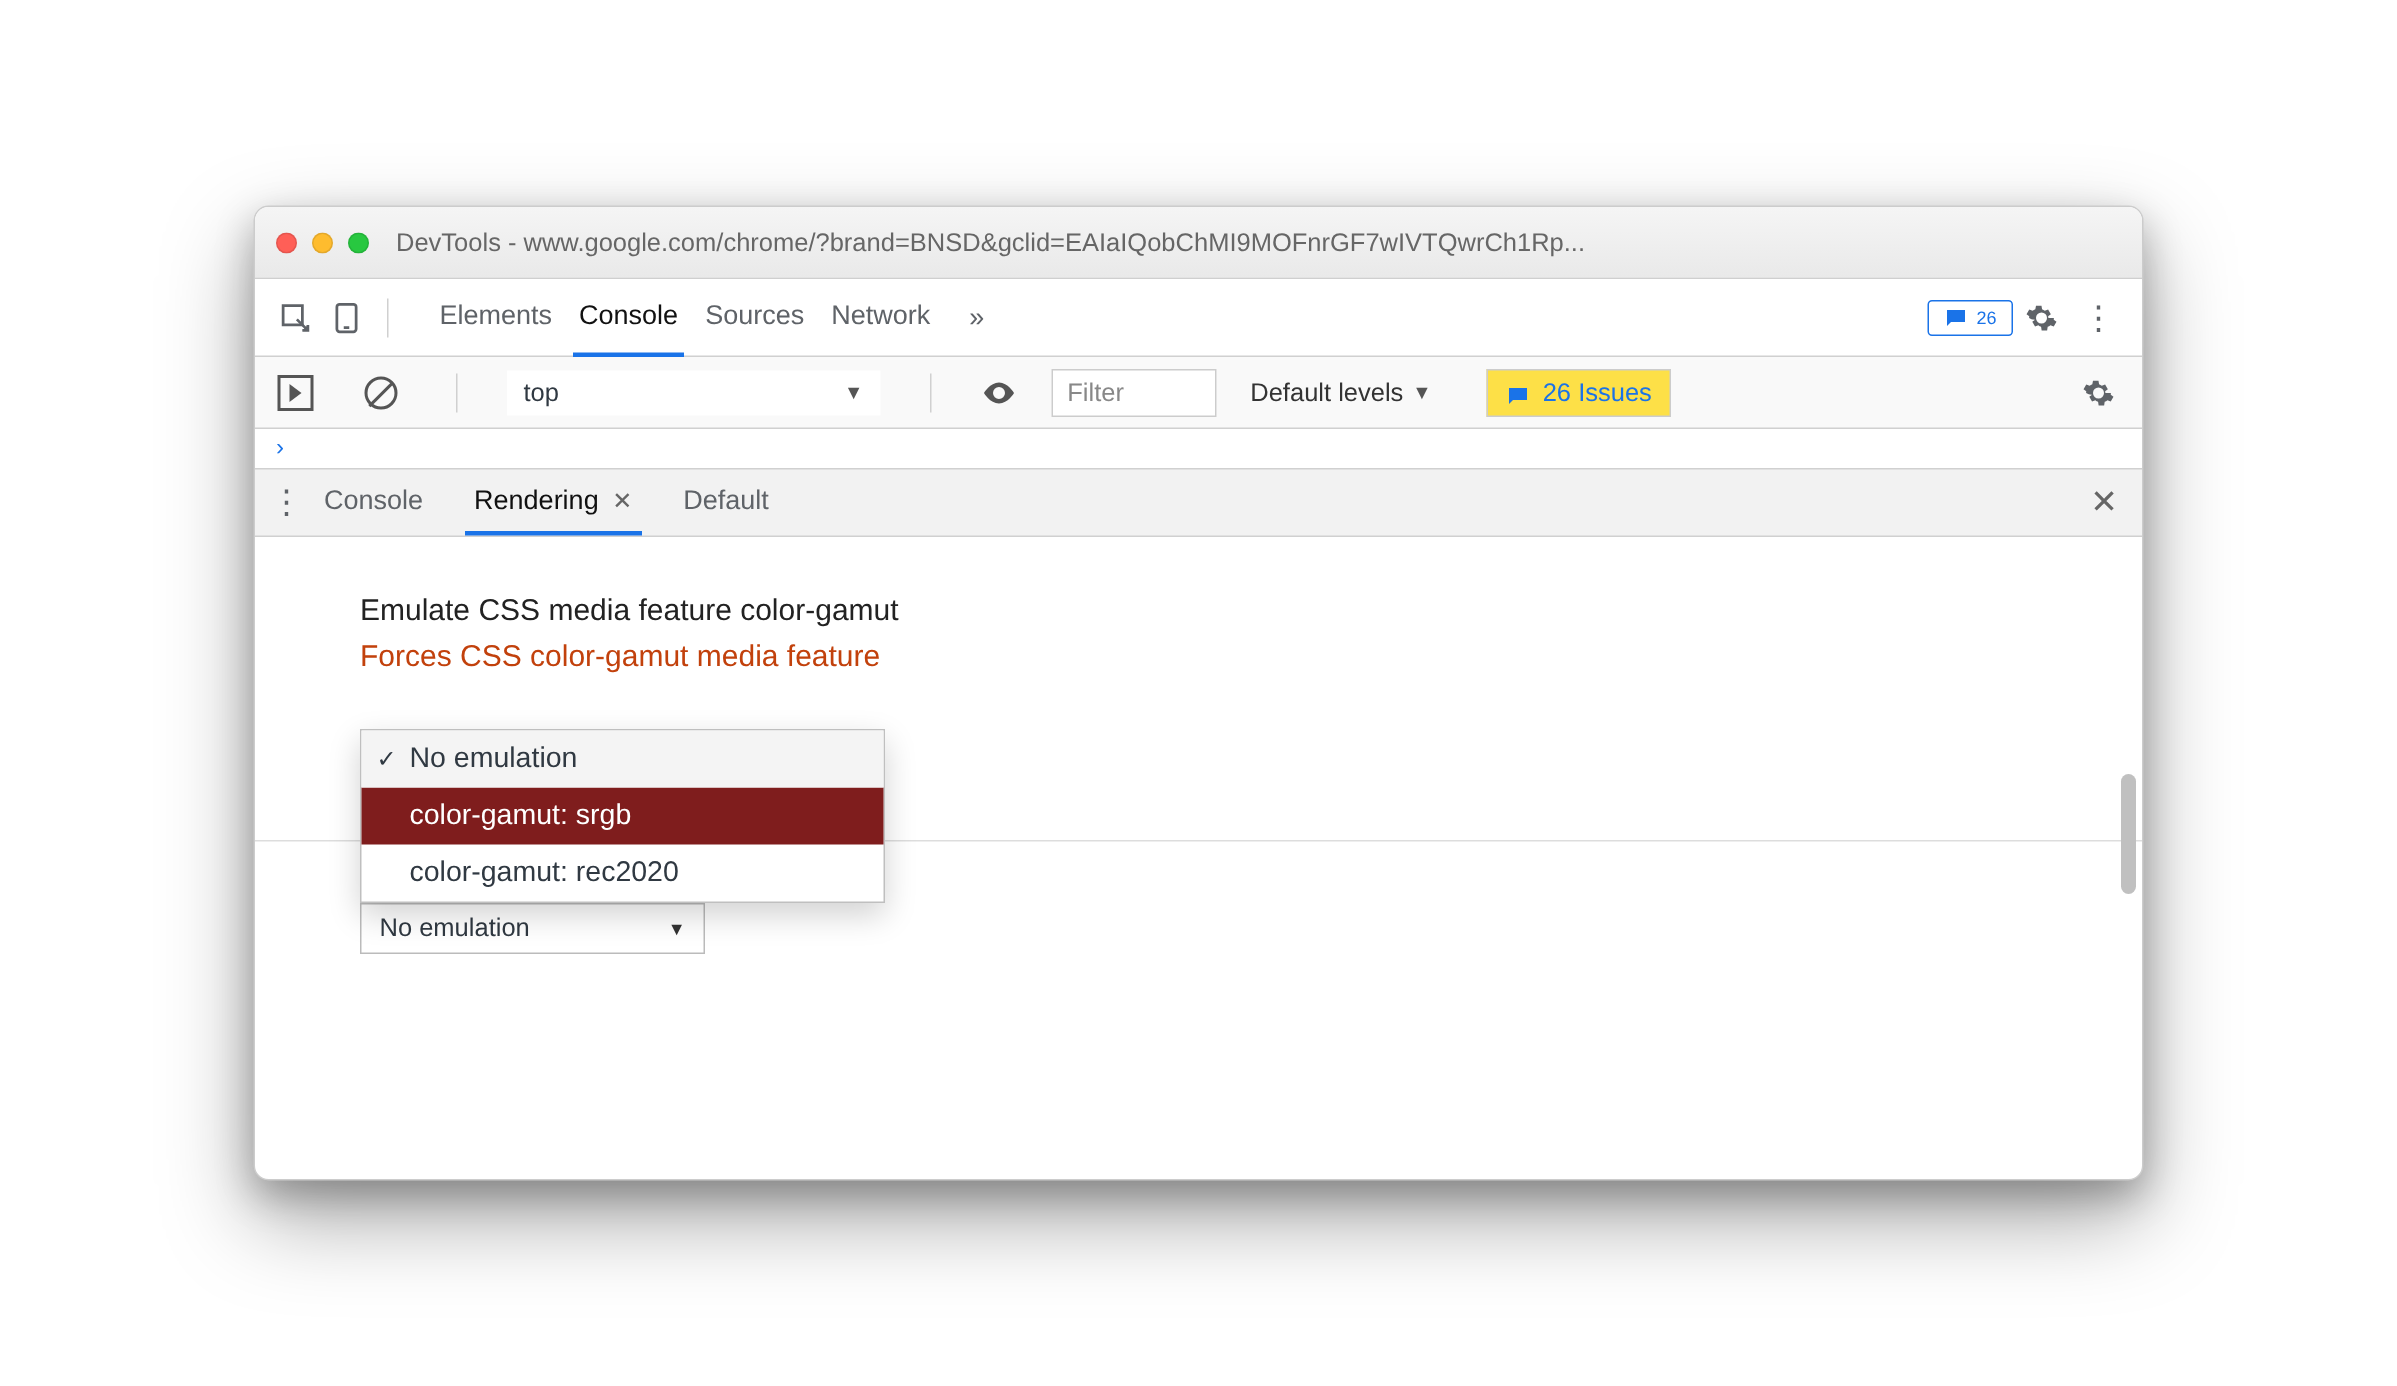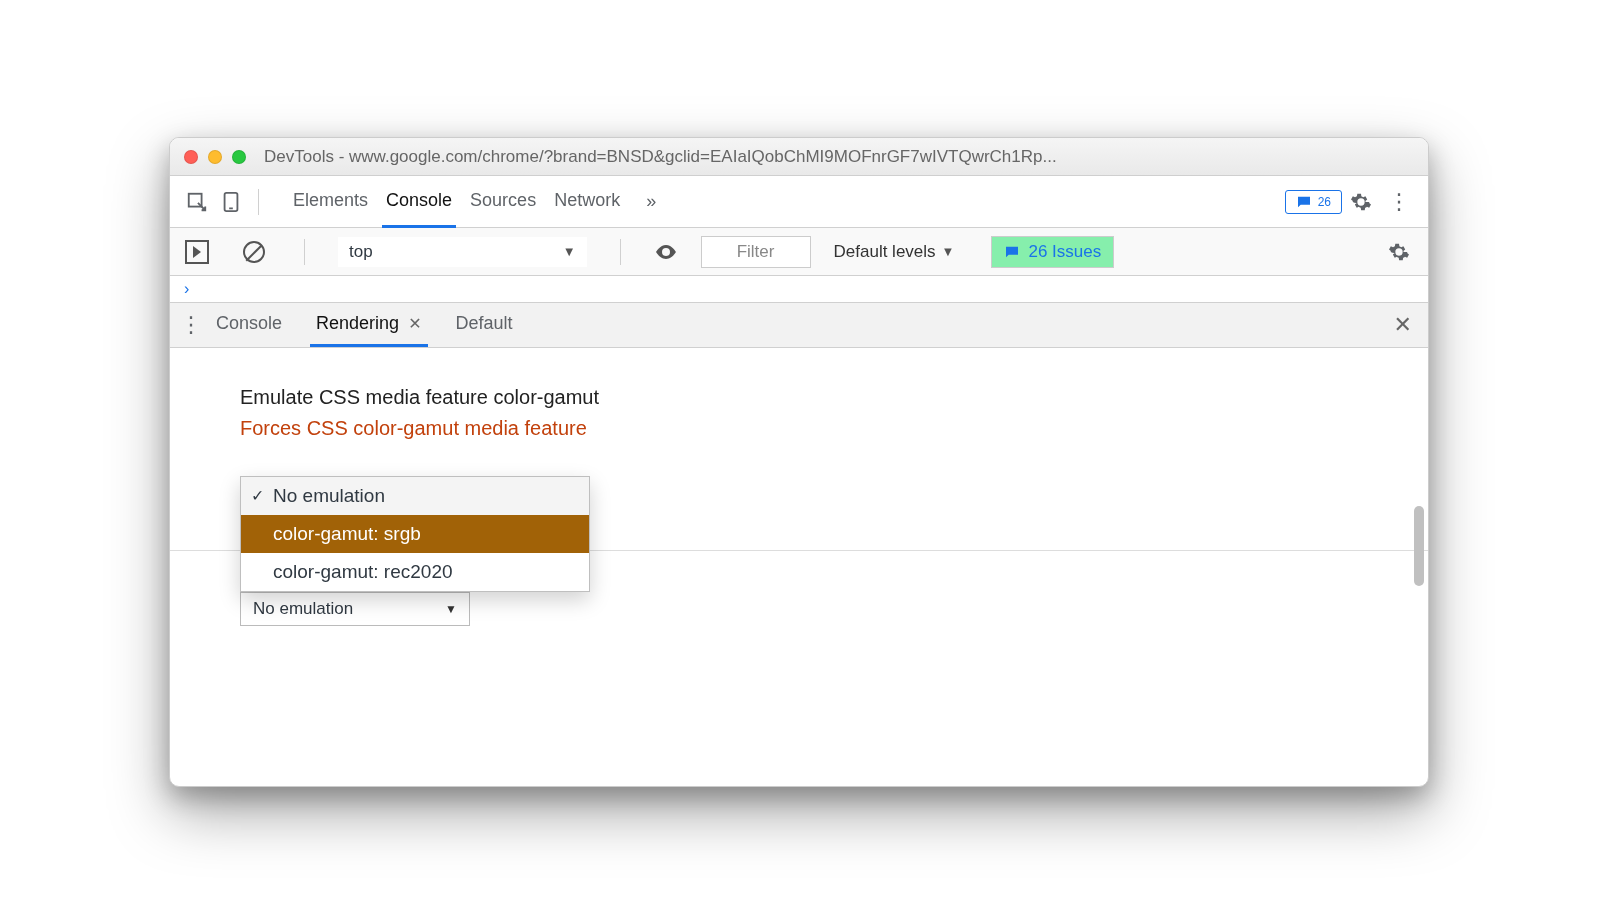--- a/index.html
+++ b/index.html
@@ -18,21 +18,21 @@
   height: 650px;
   border-radius: 10px;
   box-shadow: 0 25px 60px rgba(0,0,0,0.35), 0 10px 25px rgba(0,0,0,0.25);
   background: #ffffff;
   overflow: hidden;
   position: relative;
   border: 1px solid #ccc;
 }
 
 .titlebar {
-  height: 38px;
+  height: 48px;
   background: linear-gradient(#f5f5f5,#e9e9e9);
   border-bottom: 1px solid #cfcfcf;
   display: flex;
   align-items: center;
   padding: 0 14px;
   gap: 10px;
 }
 .traffic { display: flex; gap: 10px; margin-right: 8px; }
 .dot { width: 14px; height: 14px; border-radius: 50%; }
 .dot.red { background: #ff5f57; border: 1px solid rgba(0,0,0,.1); }
@@ -84,30 +84,30 @@
 .clear::after { content:''; position:absolute; width:22px; height:2px; background:#555; transform:rotate(-45deg); left:-2px; top:9px; }
 .topselect {
   display: flex; align-items: center; background: #fff;
   border: 1px solid transparent; padding: 4px 10px; font-size: 17px; gap: 190px;
   cursor: pointer;
 }
 .caret { font-size: 13px; color:#555; }
 .eye { font-size: 22px; color:#555; cursor: pointer; }
 .filterbox {
   border: 1px solid #ccc; background: #fff; padding: 5px 10px;
-  font-size: 17px; color: #888; width: 110px; cursor:text;text-align:center;
+  font-size: 17px; color: #888; width: 110px; cursor:text;
 }
 .levels {
   font-size: 17px; color: #333; display: flex; align-items: center; gap: 6px;
   cursor: pointer;
 }
 .issuesbtn {
-  display: flex; align-items: center; gap: 8px;
+  display: flex; align-items: flex-end; gap: 8px;
   border: 1px solid #ccc; padding: 5px 12px; font-size: 17px;
-  color: #1a73e8; background: #86efac; margin-left: 14px; cursor: pointer;
+  color: #1a73e8; background: #fde047; margin-left: 14px; cursor: pointer;
 }
 
 
 .promptline { padding: 4px 14px; color: #1a73e8; font-size: 16px; }
 
 
 .drawer {
   background: #f2f2f2; border-top: 1px solid #d0d0d0; border-bottom: 1px solid #d0d0d0;
   height: 46px; display: flex; align-items: center; padding: 0 10px;
 }
@@ -134,21 +134,21 @@
 
 
 .dropdown {
   position: absolute; left: 70px; top: 128px;
   width: 350px; background: #fff; border: 1px solid #bfbfbf;
   box-shadow: 0 8px 20px rgba(0,0,0,.18); z-index: 10;
 }
 .dropdown .hdr { background: #f4f4f4; padding: 8px 12px 8px 32px; font-size: 19px; position: relative; }
 .dropdown .hdr .check { position: absolute; left: 10px; top: 9px; font-size: 16px; }
 .dropdown .opt { padding: 8px 12px 8px 32px; font-size: 19px; cursor: pointer; }
-.dropdown .opt.hi { background: #a16207; color: #fff; }
+.dropdown .opt.hi { background: #7f1d1d; color: #fff; }
 
 .obscured { color: #999; font-size: 20px; margin-top: -6px; }
 
 
 .sthumb {
   position: absolute; right: 4px; width: 10px; height: 80px;
   background: #c0c0c0; border-radius: 5px; bottom: 40px;
 }
 
 svg { display:block; }

